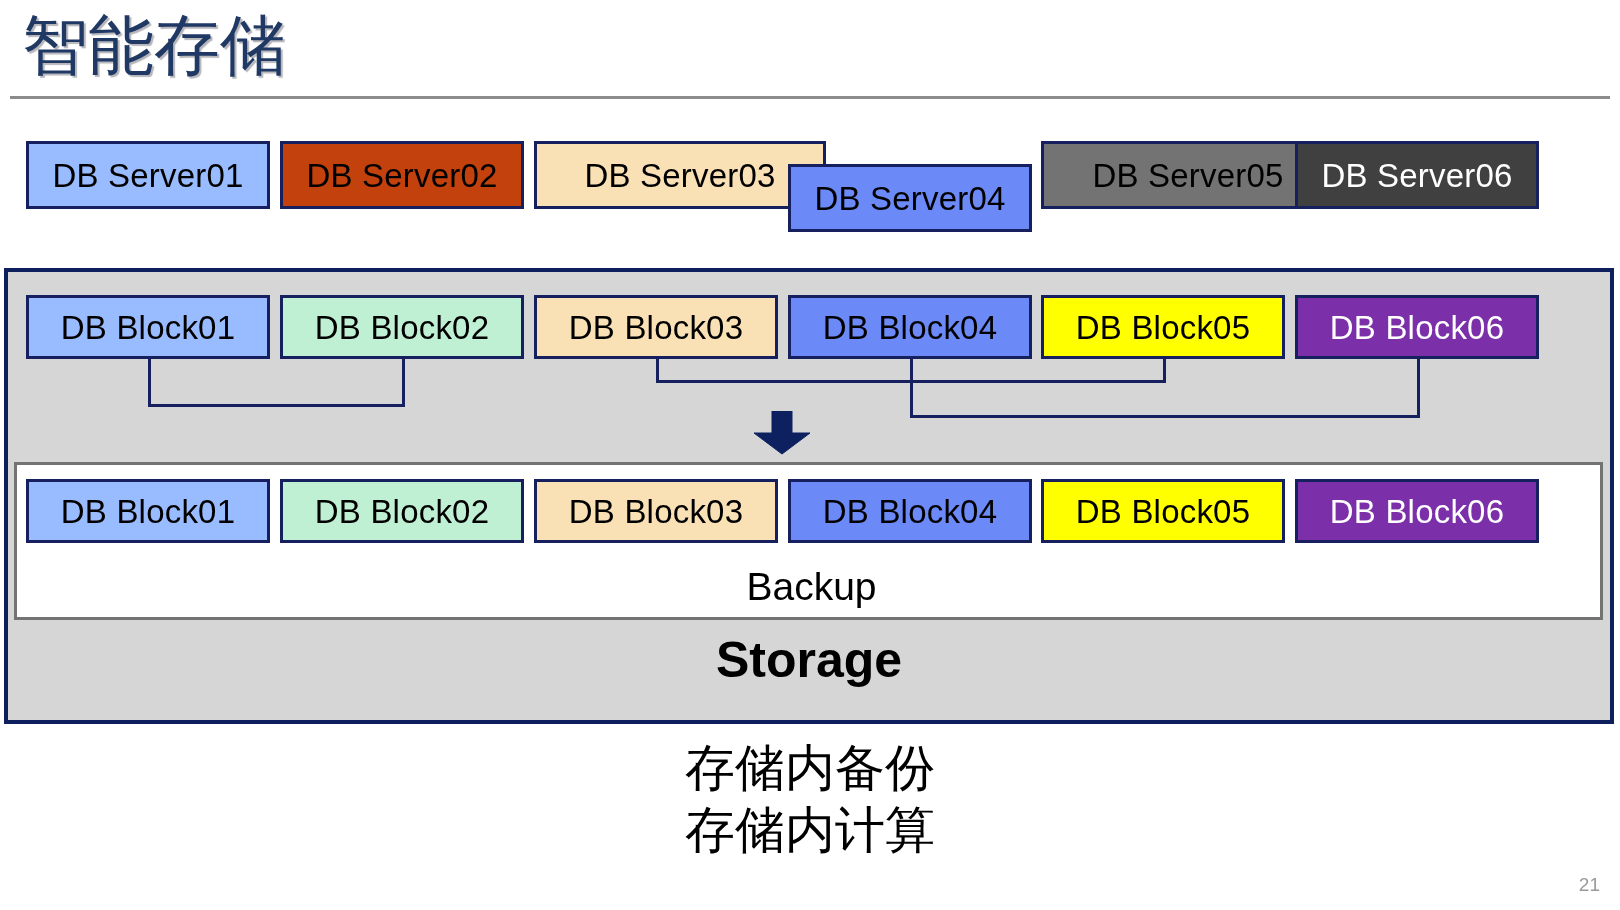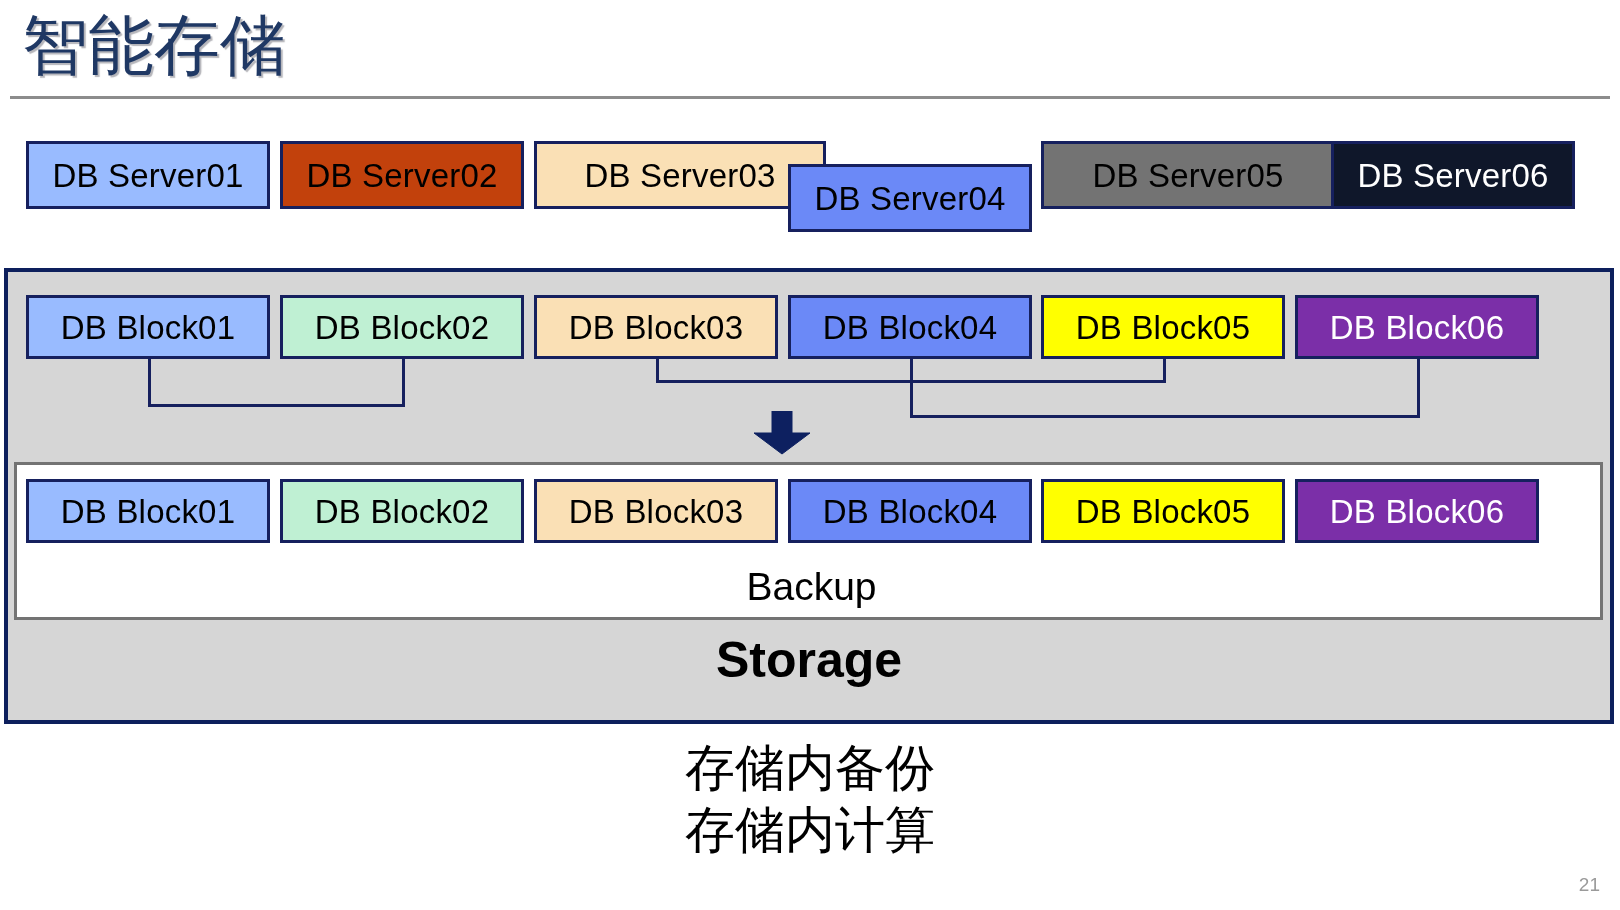--- a/index.html
+++ b/index.html
@@ -162,21 +162,21 @@
     </div>
     <div class="node" style="left: 534px; width: 292px; background: rgb(250, 224, 181); color: rgb(0, 0, 0);">
       <span>DB Server03</span>
     </div>
     <div class="node" style="left: 788px; width: 244px; background: rgb(107, 137, 247); color: rgb(0, 0, 0); margin-top: 23px;">
       <span>DB Server04</span>
     </div>
     <div class="node" style="left: 1041px; width: 294px; background: #737373; color: rgb(0, 0, 0);">
       <span>DB Server05</span>
     </div>
-    <div class="node" style="left: 1295px; width: 244px; background: #0f172a; color: rgb(255, 255, 255); margin-left: 36px;">
+    <div class="node" style="left: 1295px; width: 244px; background: #404040; color: rgb(255, 255, 255);">
       <span>DB Server06</span>
     </div>
   </div>
 
 <div id="storage-container"></div>
 
 <div id="connector-layer">
     <div class="conn conn-v" style="left: 148px; top: 359px; height: 45px;"></div>
     <div class="conn conn-v" style="left: 402px; top: 359px; height: 45px;"></div>
     <div class="conn conn-h" style="left: 148px; top: 404px; width: 257px;"></div>

